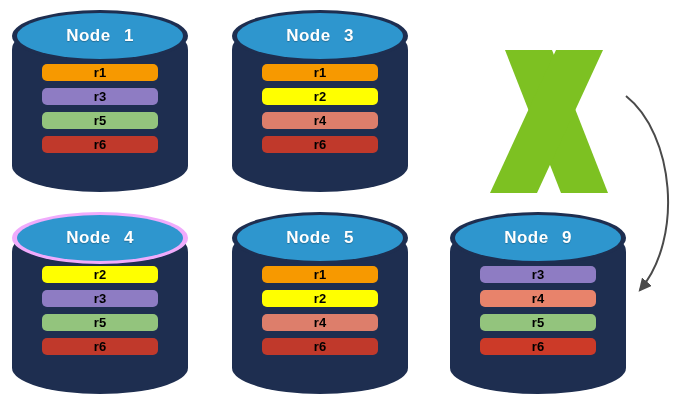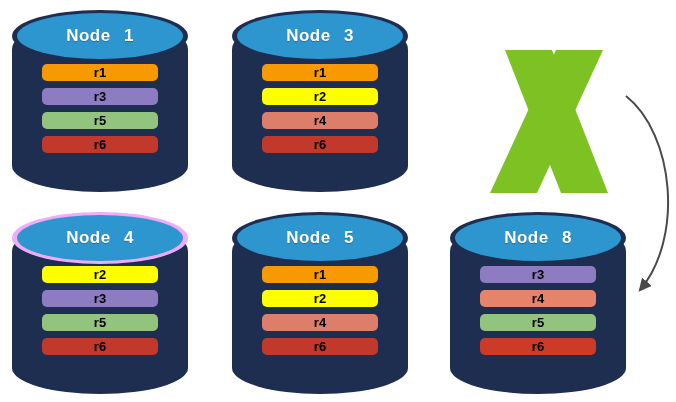--- a/index.html
+++ b/index.html
@@ -131,21 +131,21 @@
       <div class="bar" style="background: rgb(255, 255, 0);">r2</div>
       <div class="bar" style="background: rgb(221, 126, 107);">r4</div>
       <div class="bar" style="background: rgb(192, 57, 43);">r6</div>
     </div>
   </div>
 
   <div class="node p6">
     <div class="cyl-body" style="background: rgb(30, 46, 80);"></div>
     <div class="cyl-cap" style="background: rgb(30, 46, 80);">
       <div class="cyl-cap-inner" style="background: rgb(46, 150, 206);">
-        <span class="node-title">Node 8</span>
+        <span class="node-title">Node 9</span>
       </div>
     </div>
     <div class="bars">
       <div class="bar" style="background: rgb(142, 124, 195);">r3</div>
       <div class="bar" style="background: rgb(232, 131, 107);">r4</div>
       <div class="bar" style="background: rgb(147, 196, 125);">r5</div>
       <div class="bar" style="background: rgb(204, 58, 40);">r6</div>
     </div>
   </div>
 

